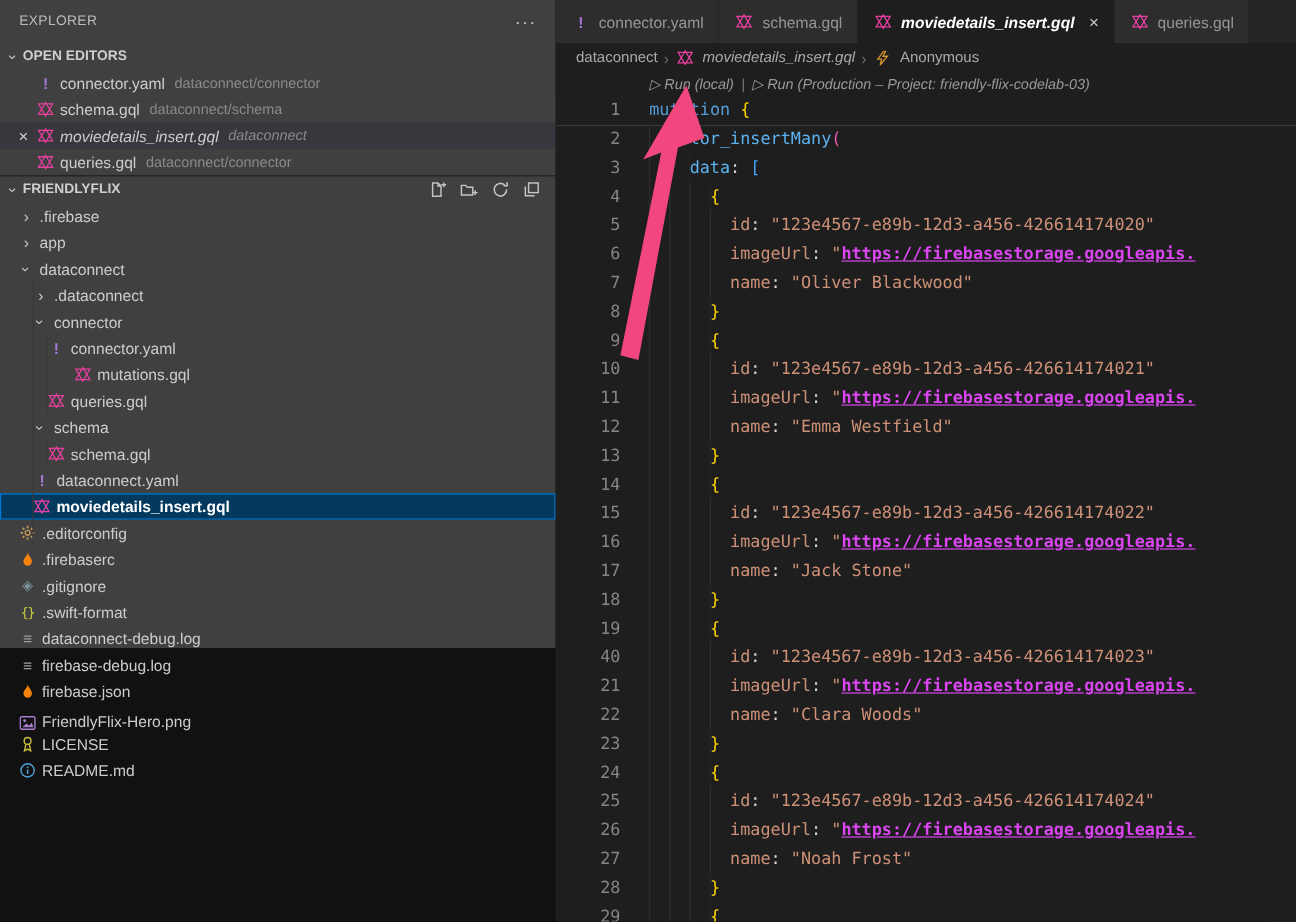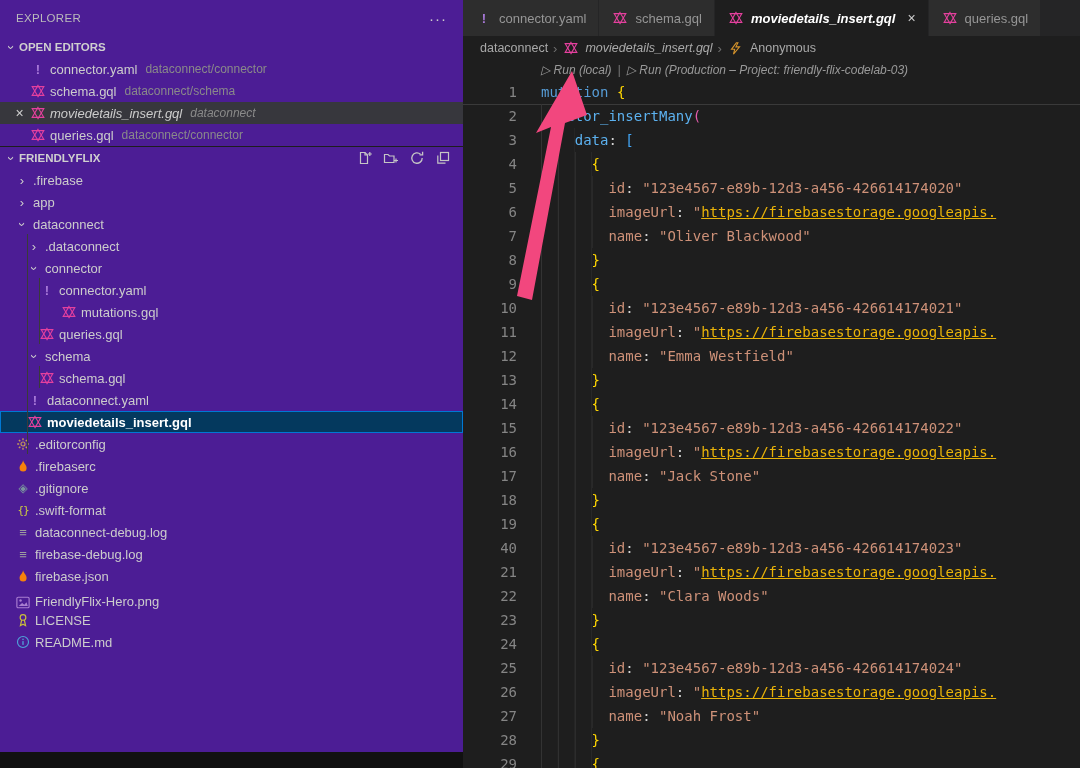--- a/index.html
+++ b/index.html
@@ -1,19 +1,19 @@
 <!DOCTYPE html>
 <html><head>
 <meta charset="utf-8">
 <style>
   html,body{margin:0;padding:0;background:#111;}
   body{width:1080px;height:768px;position:relative;overflow:hidden;
        font-family:"Liberation Sans",sans-serif;color:#ccc;-webkit-font-smoothing:antialiased;}
   
-  .sidebar{position:absolute;left:0;top:0;width:463px;height:752px;background:#4c1d95;border-right:1px solid #1b1b1b;}
+  .sidebar{position:absolute;left:0;top:0;width:463px;height:540px;background:#404040;border-right:1px solid #1b1b1b;}
   .sb-header{height:36px;display:flex;align-items:center;padding:0 16px;font-size:11.5px;color:#bbbbbb;letter-spacing:.3px;}
   .sb-header .spacer{flex:1;}
   .more{color:#cccccc;font-size:15px;letter-spacing:1px;cursor:pointer;}
   .section-h{height:22px;display:flex;align-items:center;font-weight:bold;font-size:11.5px;color:#cfcfcf;padding-left:3px;}
   .chev{display:inline-block;width:16px;text-align:center;color:#cccccc;font-size:13px;font-weight:normal;}
   .chev.down{transform:rotate(90deg);}
   .oe-row{height:22px;display:flex;align-items:center;font-size:13px;padding-left:10px;cursor:pointer;}
   .oe-row.active{background:#37373d;}
   .close-slot{display:inline-block;width:19px;text-align:center;color:#cfcfcf;font-size:14px;flex:none;}
   .oe-name{color:#cccccc;margin-left:3px;white-space:nowrap;}
@@ -52,21 +52,21 @@
   .code-line.sticky{box-shadow:0 1px 0 #3a3a3a;}
   .ln{flex:none;width:54px;text-align:right;color:#858585;}
   .codetxt{margin-left:24px;white-space:pre;}
   .indent{display:inline-block;height:24px;vertical-align:top;
           background-image:linear-gradient(to right,#333333 1px,transparent 1px);background-size:2ch 100%;}
   .tk-kw{color:#569cd6;}
   .tk-fn{color:#5cb1ef;}
   .tk-arg{color:#5cb1ef;}
   .tk-key{color:#ce9178;}
   .tk-str{color:#ce9178;}
-  .tk-url{color:#eab308;text-decoration:underline;}
+  .tk-url{color:#d946ef;text-decoration:underline;font-weight:bold;}
   .tk-brace{color:#ffd602;}
   .tk-paren{color:#e75cae;}
   .tk-bracket{color:#42a5f5;}
   .tk-punct{color:#d4d4d4;}
   
   .arrow-overlay{position:absolute;left:0;top:0;width:1080px;height:768px;pointer-events:none;z-index:50;}
 </style>
 </head>
 <body>
 

